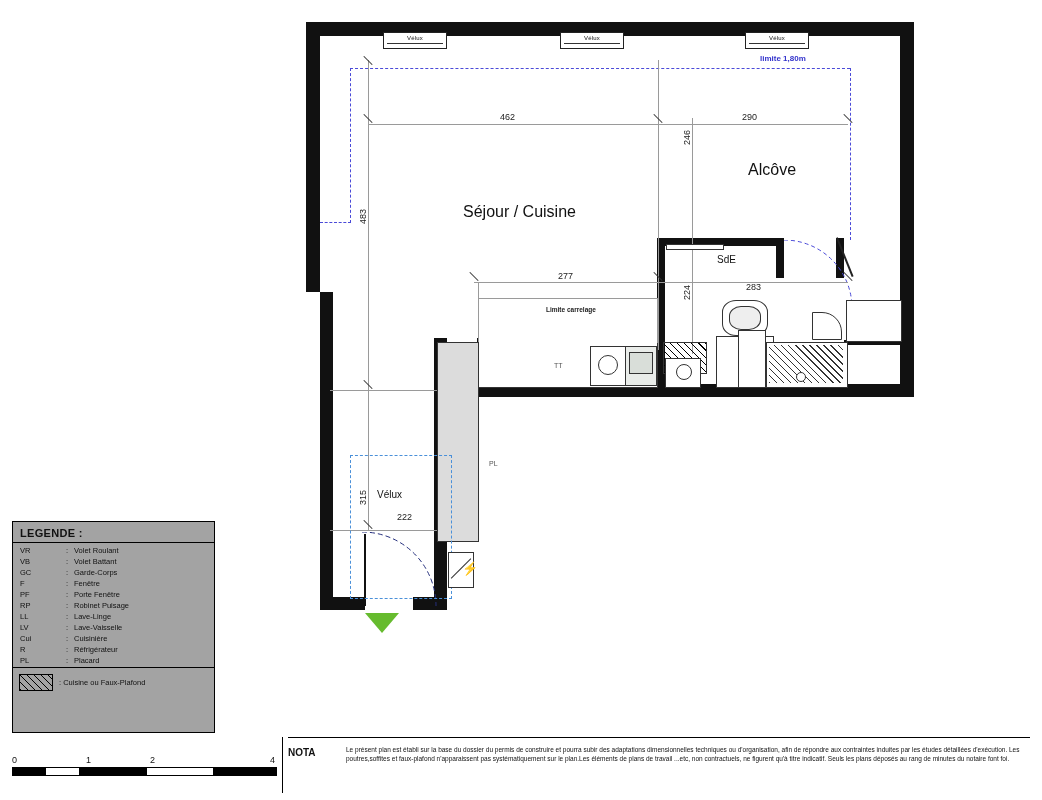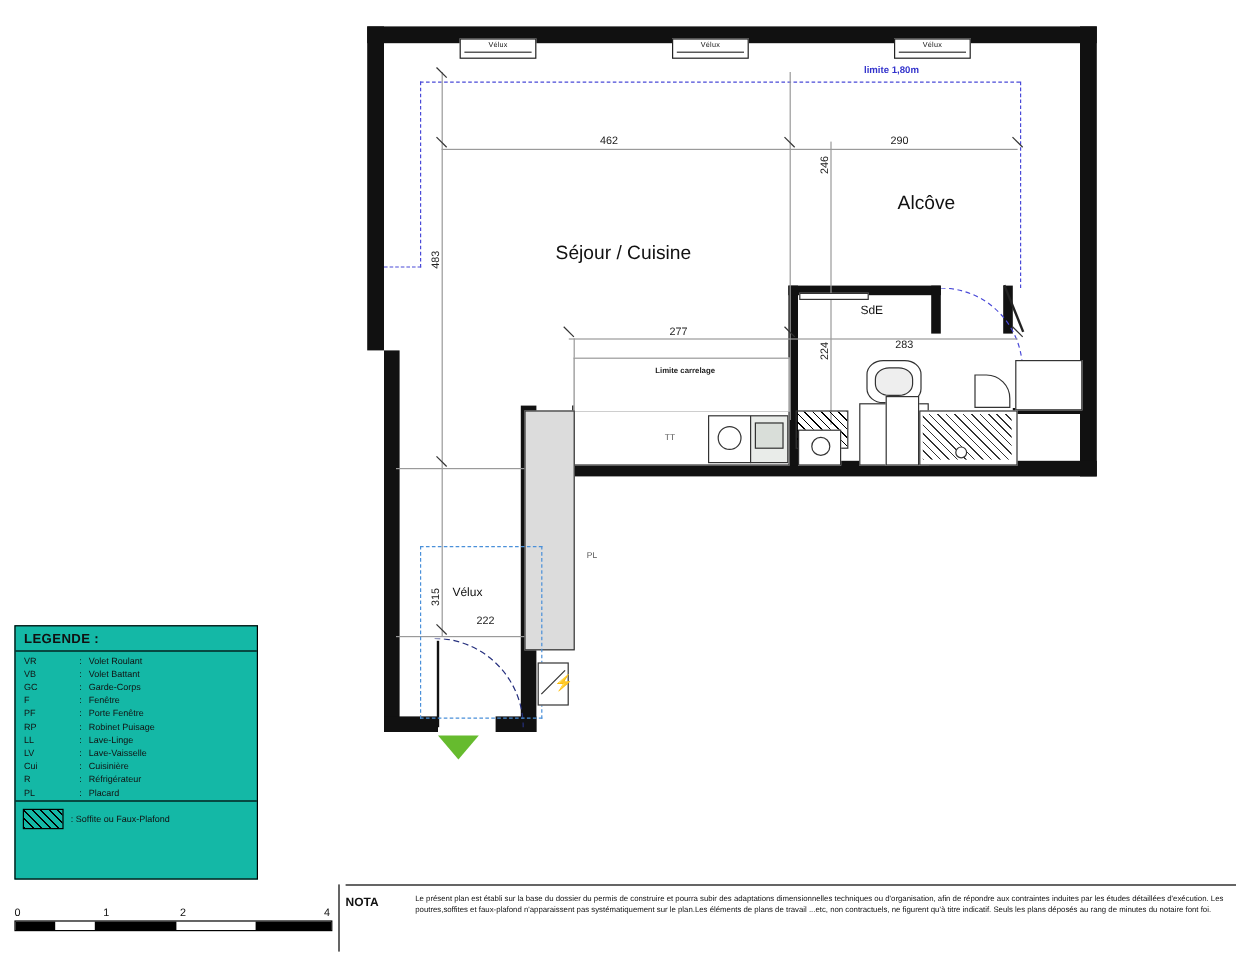--- a/index.html
+++ b/index.html
@@ -11,21 +11,21 @@
   }
   .abs{position:absolute;}
   .wall{position:absolute;background:#111111;}
   .thinline{position:absolute;background:#9a9a9a;}
   .dim-text{position:absolute;font-size:9px;color:#222;}
   .room-label{position:absolute;font-size:16px;color:#111;}
   .small{font-size:7px;}
   
   #legend{
     position:absolute;left:12px;top:521px;width:203px;height:212px;
-    border:1px solid #000;background:#14b8a6;box-sizing:border-box;
+    border:1px solid #000;background:#a3a3a3;box-sizing:border-box;
   }
   #legend .title{font-size:11px;font-weight:bold;padding:5px 0 2px 7px;letter-spacing:.3px;}
   #legend .rule{height:1px;background:#000;margin:1px 0 3px 0;}
   #legend table{border-collapse:collapse;margin-left:7px;}
   #legend td{font-size:7.5px;padding:0 0 1px 0;line-height:10px;color:#111;}
   #legend td.k{width:46px;}
   #legend td.s{width:8px;}
   .legrow{display:flex;align-items:center;border-top:1px solid #000;height:28px;}
   .legrow .sym{width:46px;display:flex;align-items:center;justify-content:center;}
   .legrow .txt{font-size:7.5px;}
@@ -84,21 +84,21 @@
   </div>
   <div class="velux" style="left:745px;top:32px;width:64px;height:17px;">
     <div class="cap">Vélux</div>
     <div class="ln"></div>
   </div>
 
   <div class="abs" style="left:350px;top:68px;width:500px;height:0;border-top:1px dashed #4a4ad8;"></div>
   <div class="abs" style="left:350px;top:68px;width:0;height:155px;border-left:1px dashed #4a4ad8;"></div>
   <div class="abs" style="left:320px;top:222px;width:31px;height:0;border-top:1px dashed #4a4ad8;"></div>
   <div class="abs" style="left:850px;top:68px;width:0;height:172px;border-left:1px dashed #4a4ad8;"></div>
-  <div class="dim-text" style="left:720px;top:54px;font-size:8px;font-weight:bold;color:#3333cc;">limite 1,80m</div>
+  <div class="dim-text" style="left:760px;top:54px;font-size:8px;font-weight:bold;color:#3333cc;">limite 1,80m</div>
 
   <svg class="abs" style="left:784px;top:240px;width:70px;height:70px;">
     <path d="M0,0 A68,68 0 0 1 68,68" fill="none" stroke="#4a4ad8" stroke-width="1" stroke-dasharray="4,3"></path>
   </svg>
   <div class="abs" style="left:836px;top:238px;width:2px;height:42px;background:#222;transform:rotate(-22deg);transform-origin:top left;"></div>
 
   <div class="thinline" style="left:368px;top:60px;width:1px;height:470px;"></div>
   <div class="thinline" style="left:658px;top:60px;width:1px;height:290px;"></div>
   <div class="thinline" style="left:692px;top:118px;width:1px;height:236px;"></div>
   <div class="thinline" style="left:478px;top:282px;width:1px;height:108px;"></div>
@@ -239,21 +239,21 @@
           <td class="s">:</td>
           <td>Placard</td>
         </tr>
   </tbody>
     </table>
 
   <div class="legrow">
     <div class="sym">
       <div class="symbox hatch"></div>
     </div>
-    <div class="txt">: Soffite ou Faux-Plafond</div>
+    <div class="txt">: Cuisine ou Faux-Plafond</div>
   </div>
 </div>
 
 <div id="scale">
   <div class="nums">
     <span style="left:0;">0</span>
     <span style="left:74px;">1</span>
     <span style="left:138px;">2</span>
     <span style="left:258px;">4</span>
   </div>

